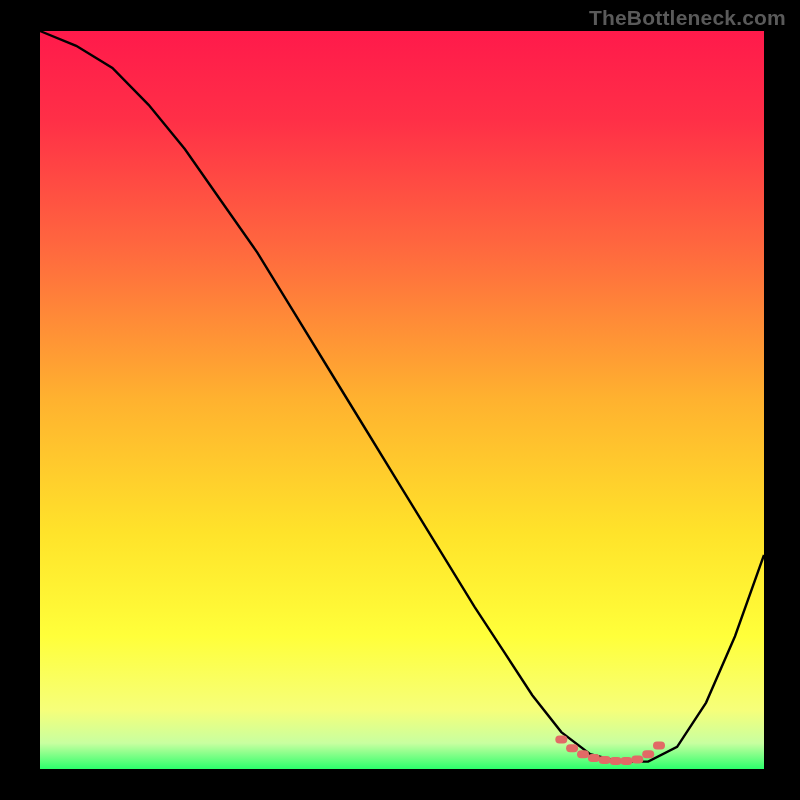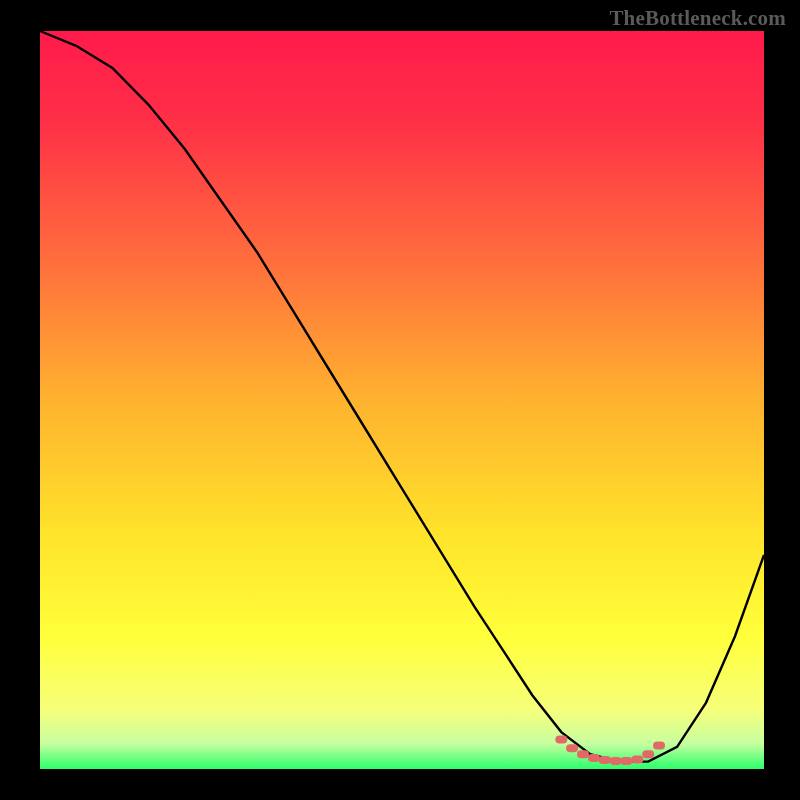--- a/index.html
+++ b/index.html
@@ -8,21 +8,20 @@
     width: 800px;
     height: 800px;
     background: #000;
     overflow: hidden;
     font-family: Arial, Helvetica, sans-serif;
   }
   .chart-wrap {
     position: relative;
     width: 800px;
     height: 656px;
-    font-family: Liberation Serif, serif;
   }
   svg.chart {
     position: absolute;
     top: 0;
     left: 0;
   }
   .watermark {
     position: absolute;
     top: 6px;
     right: 14px;

